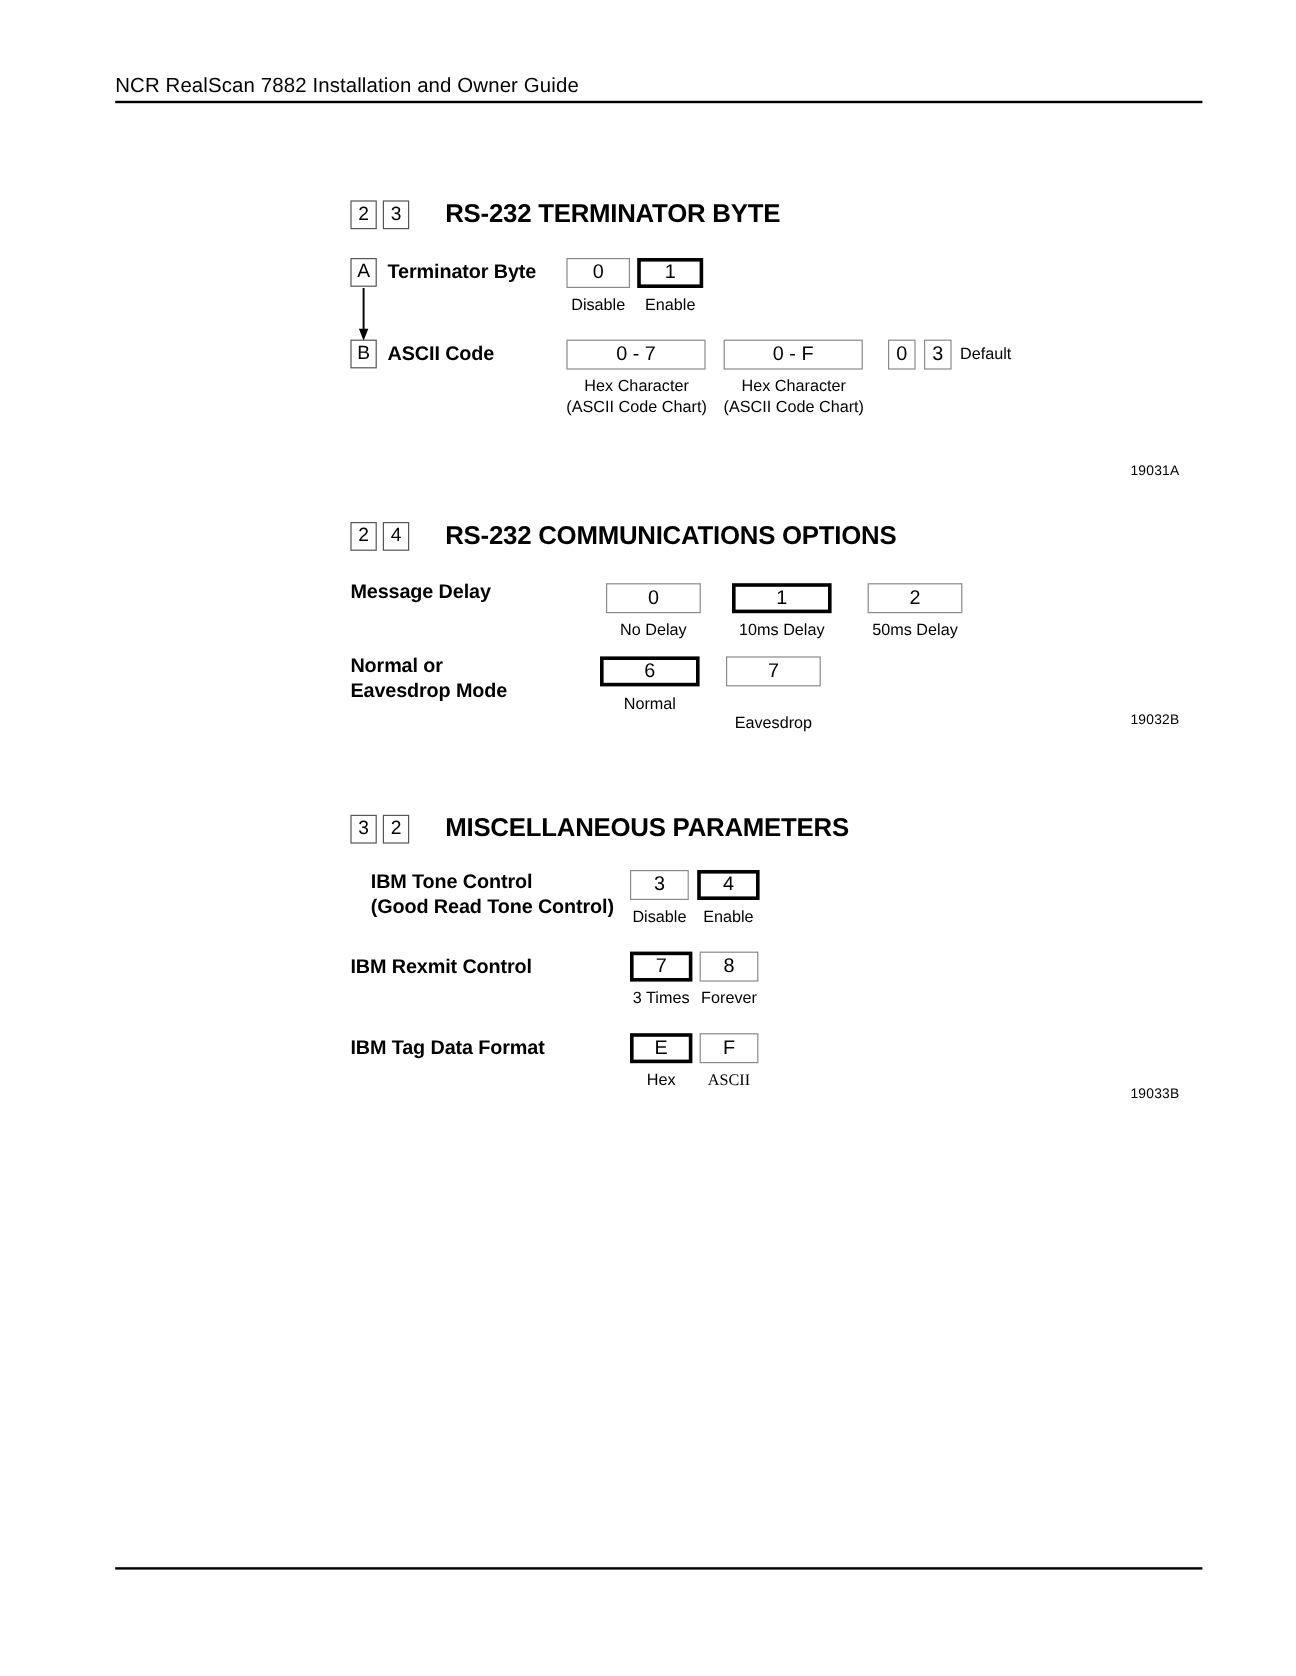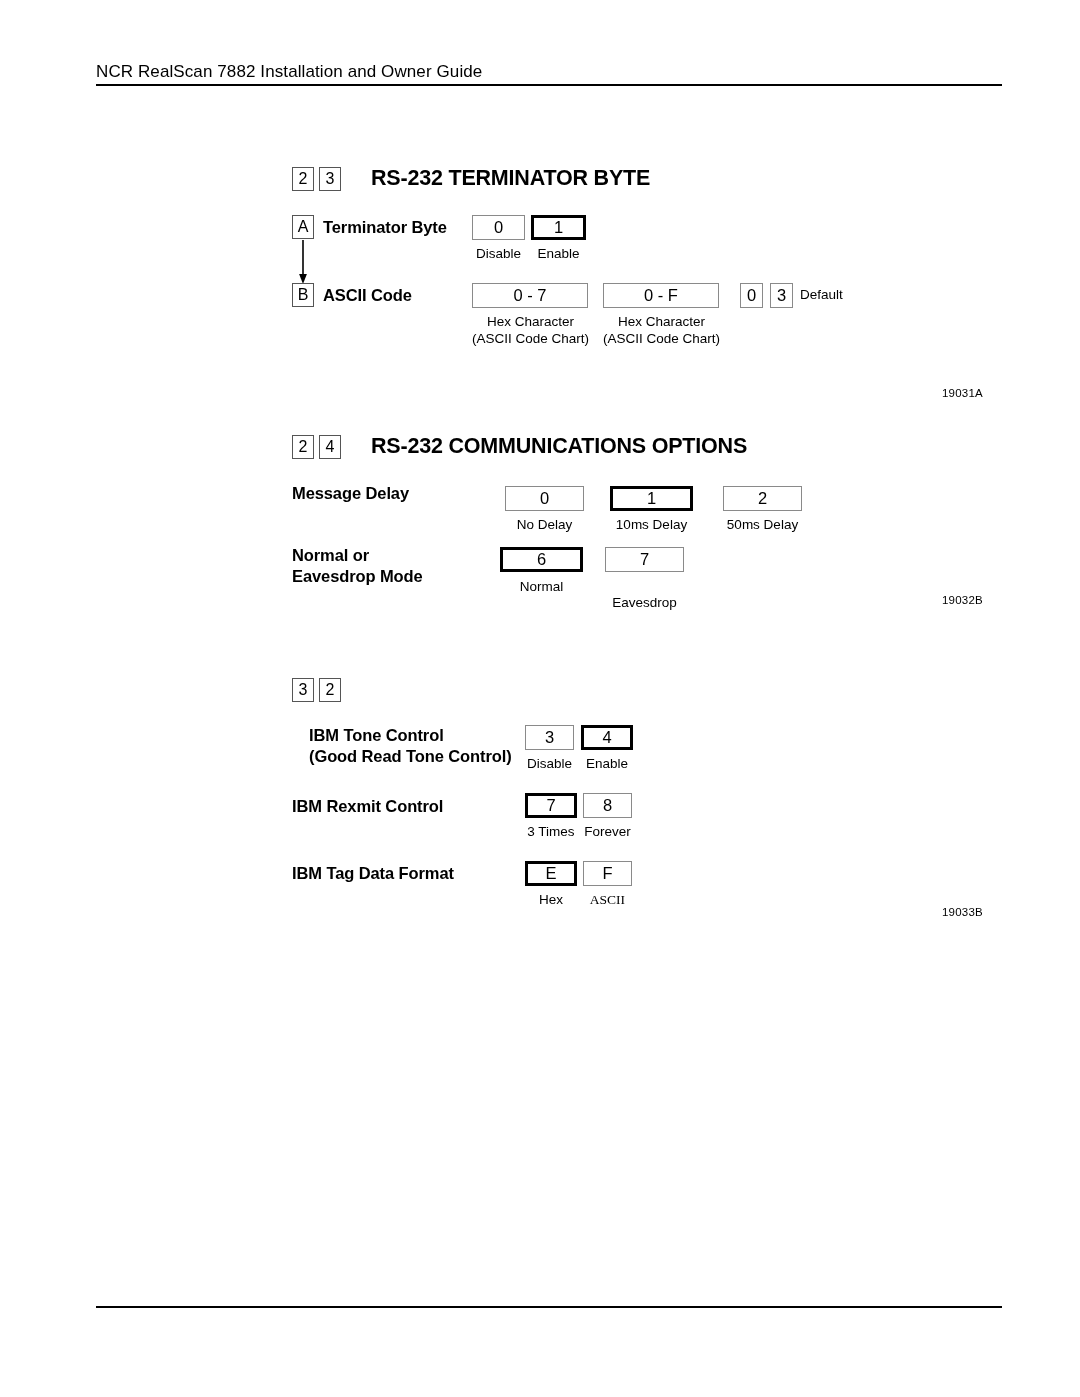--- a/index.html
+++ b/index.html
@@ -256,20 +256,21 @@
     <div class="optcap" style="left:306px; top:160px; width:93px;">Eavesdrop</div>
 
     <div class="figid" style="left:650px; top:160px;">19032B</div>
   </div>
 
   <div class="section" style="left:292px; top:678px; width:710px; height:250px;">
 
     <div class="sec-head">
       <span class="numbox">3</span>
       <span class="numbox">2</span>
+      <span class="sec-title">MISCELLANEOUS PARAMETERS</span>
     </div>
 
     <div class="row-label two-line" style="left:0px; top:47px;margin-left:17px;">
       <div>IBM Tone Control</div>
       <div>(Good Read Tone Control)</div>
     </div>
 
     <div class="optbox" style="left:233px; top:47px; width:49px;">3</div>
     <div class="optcap" style="left:228px; top:77px; width:59px;">Disable</div>
 

